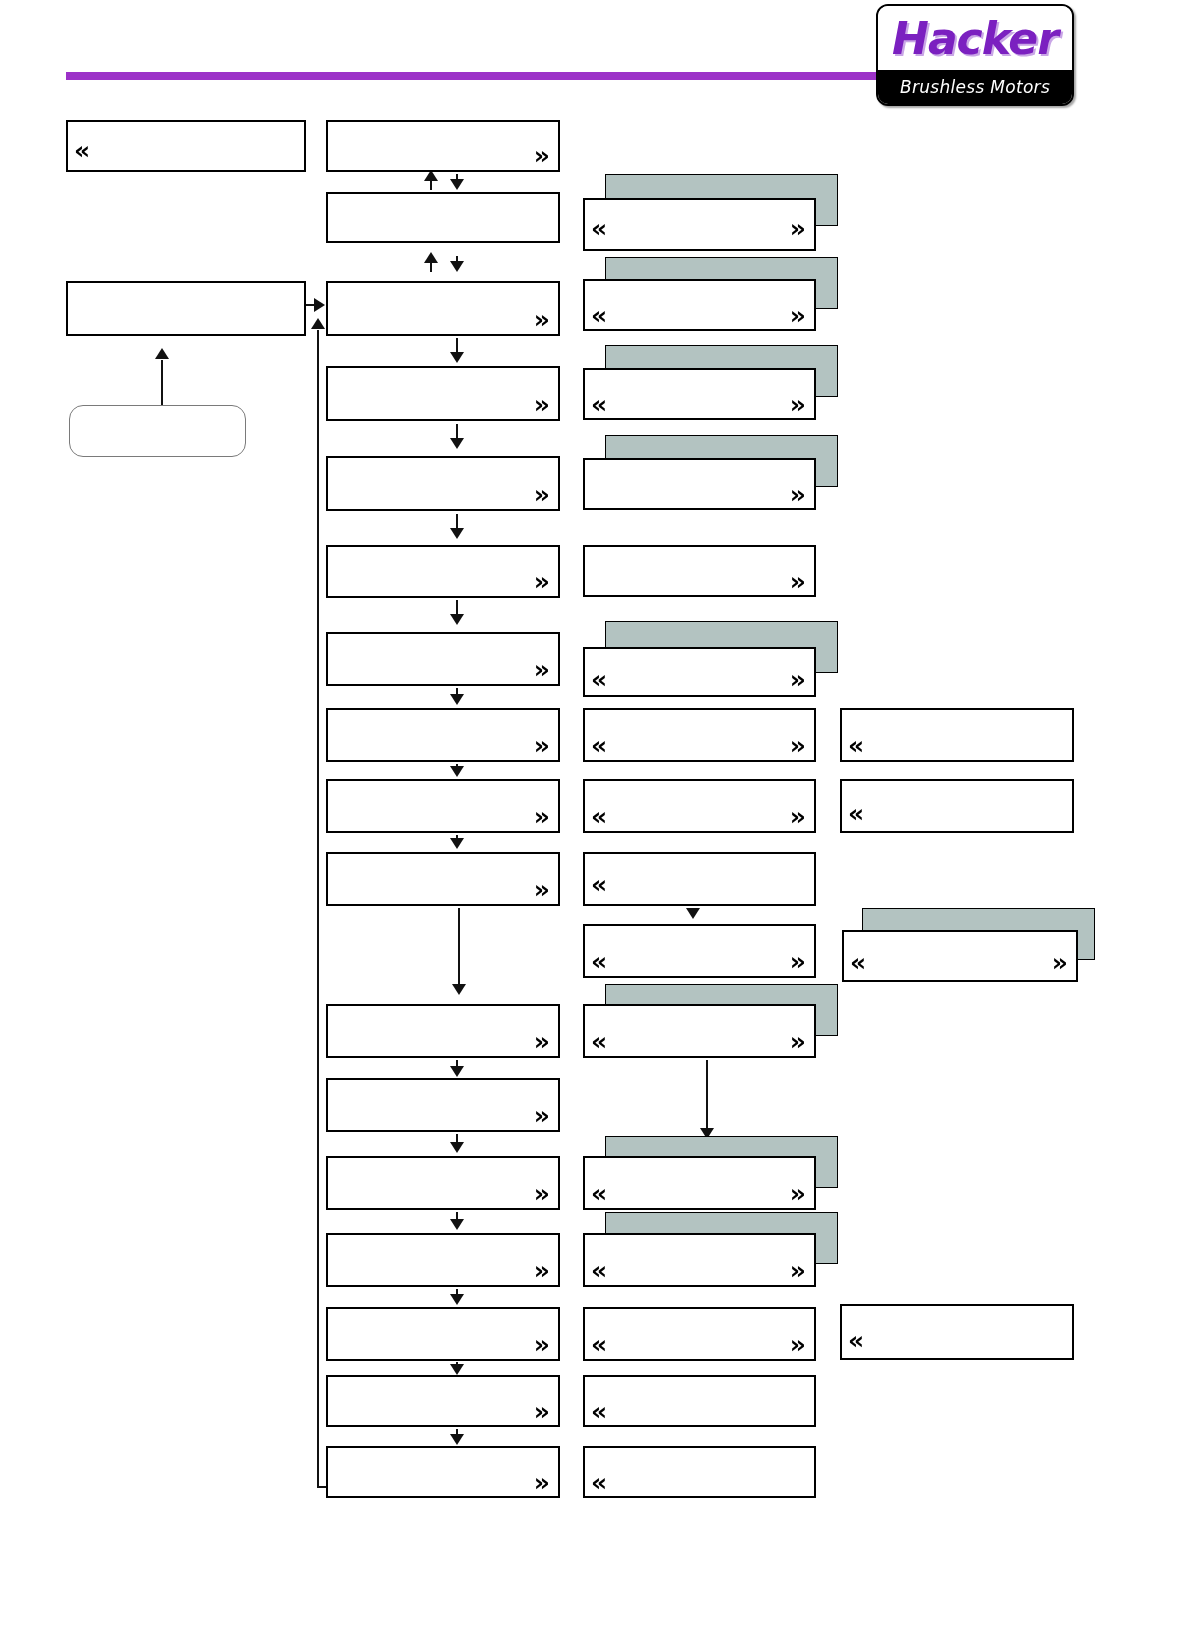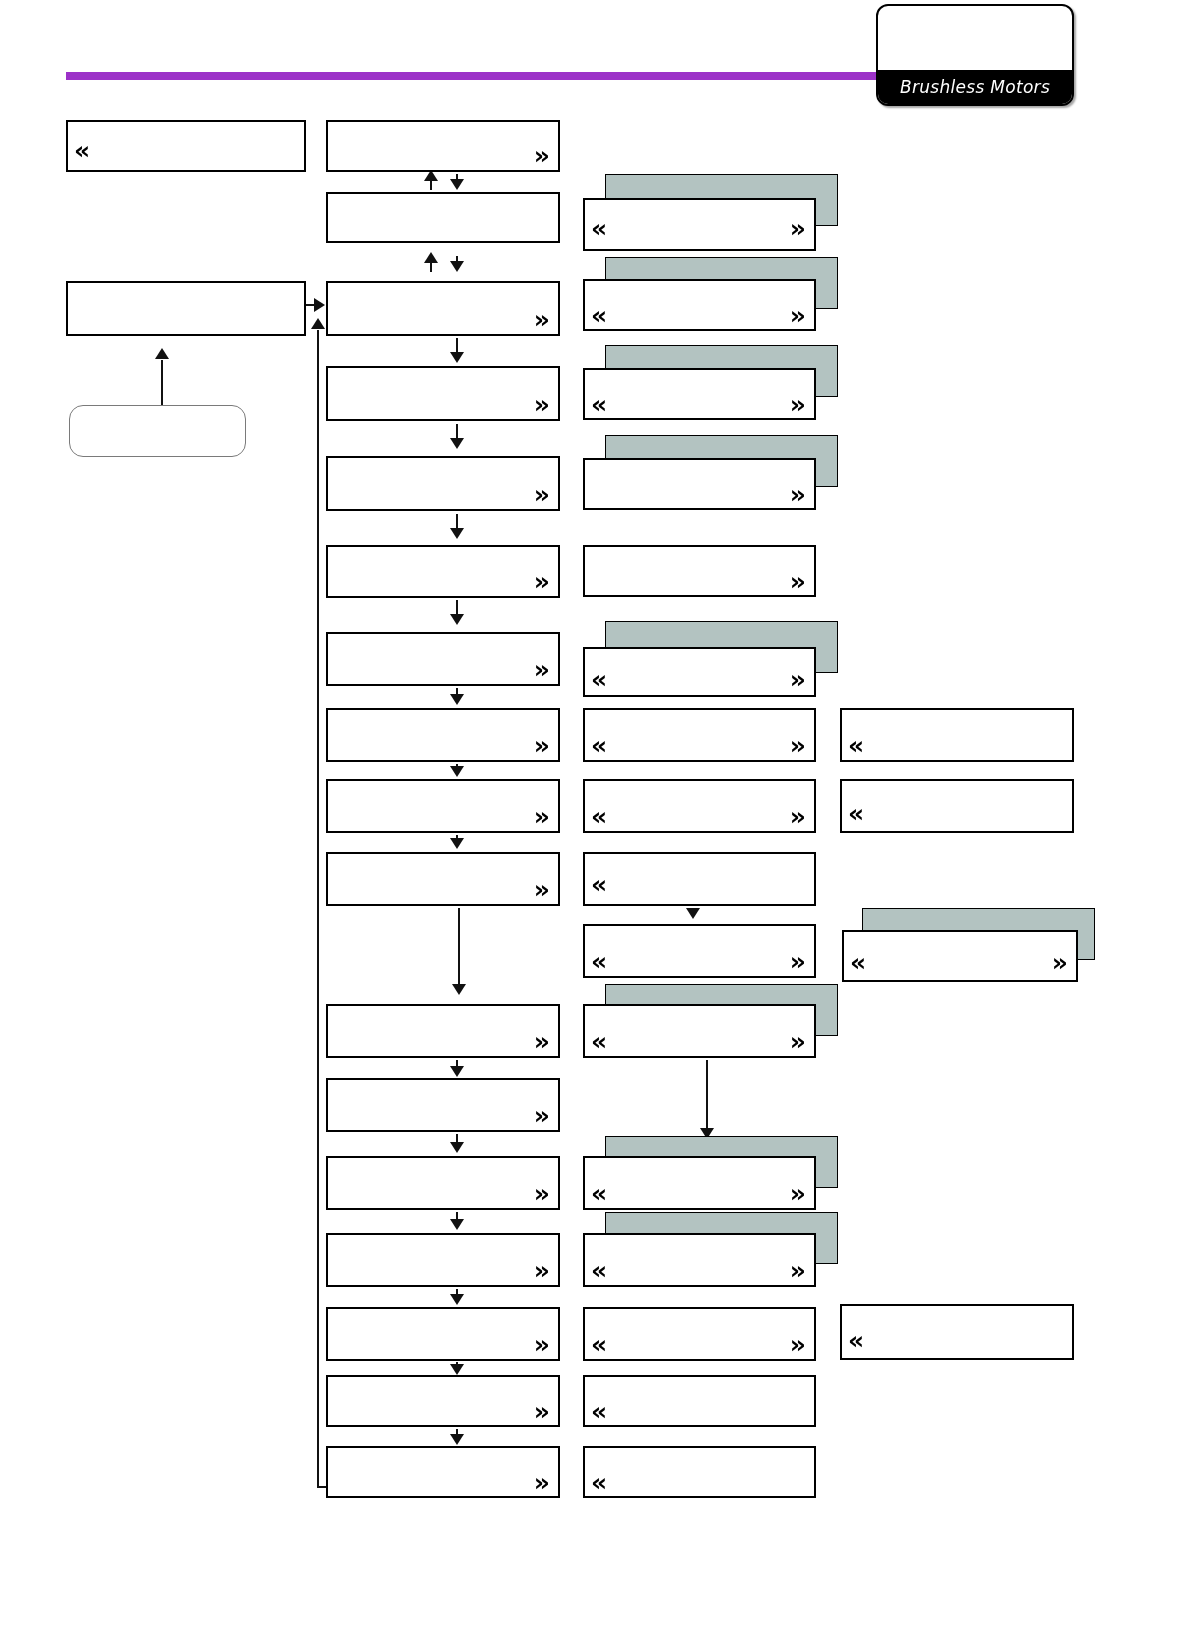--- a/index.html
+++ b/index.html
@@ -75,20 +75,23 @@
   }
 </style>
 </head>
 <body>
 
 <div class="page">
 
   <div class="hdr-rule"></div>
 
   <div class="logo">
+    <div class="logo-top">
+      <div class="logo-word">Hacker</div>
+    </div>
     <div class="logo-bar">
       <span class="logo-sub">Brushless Motors</span>
     </div>
   </div>
 
   <div>
 
     <div class="vline" style="left:161px;top:360px;height:48px;"></div>
     <div class="arrow-u" style="left:155px;top:348px;"></div>
 

